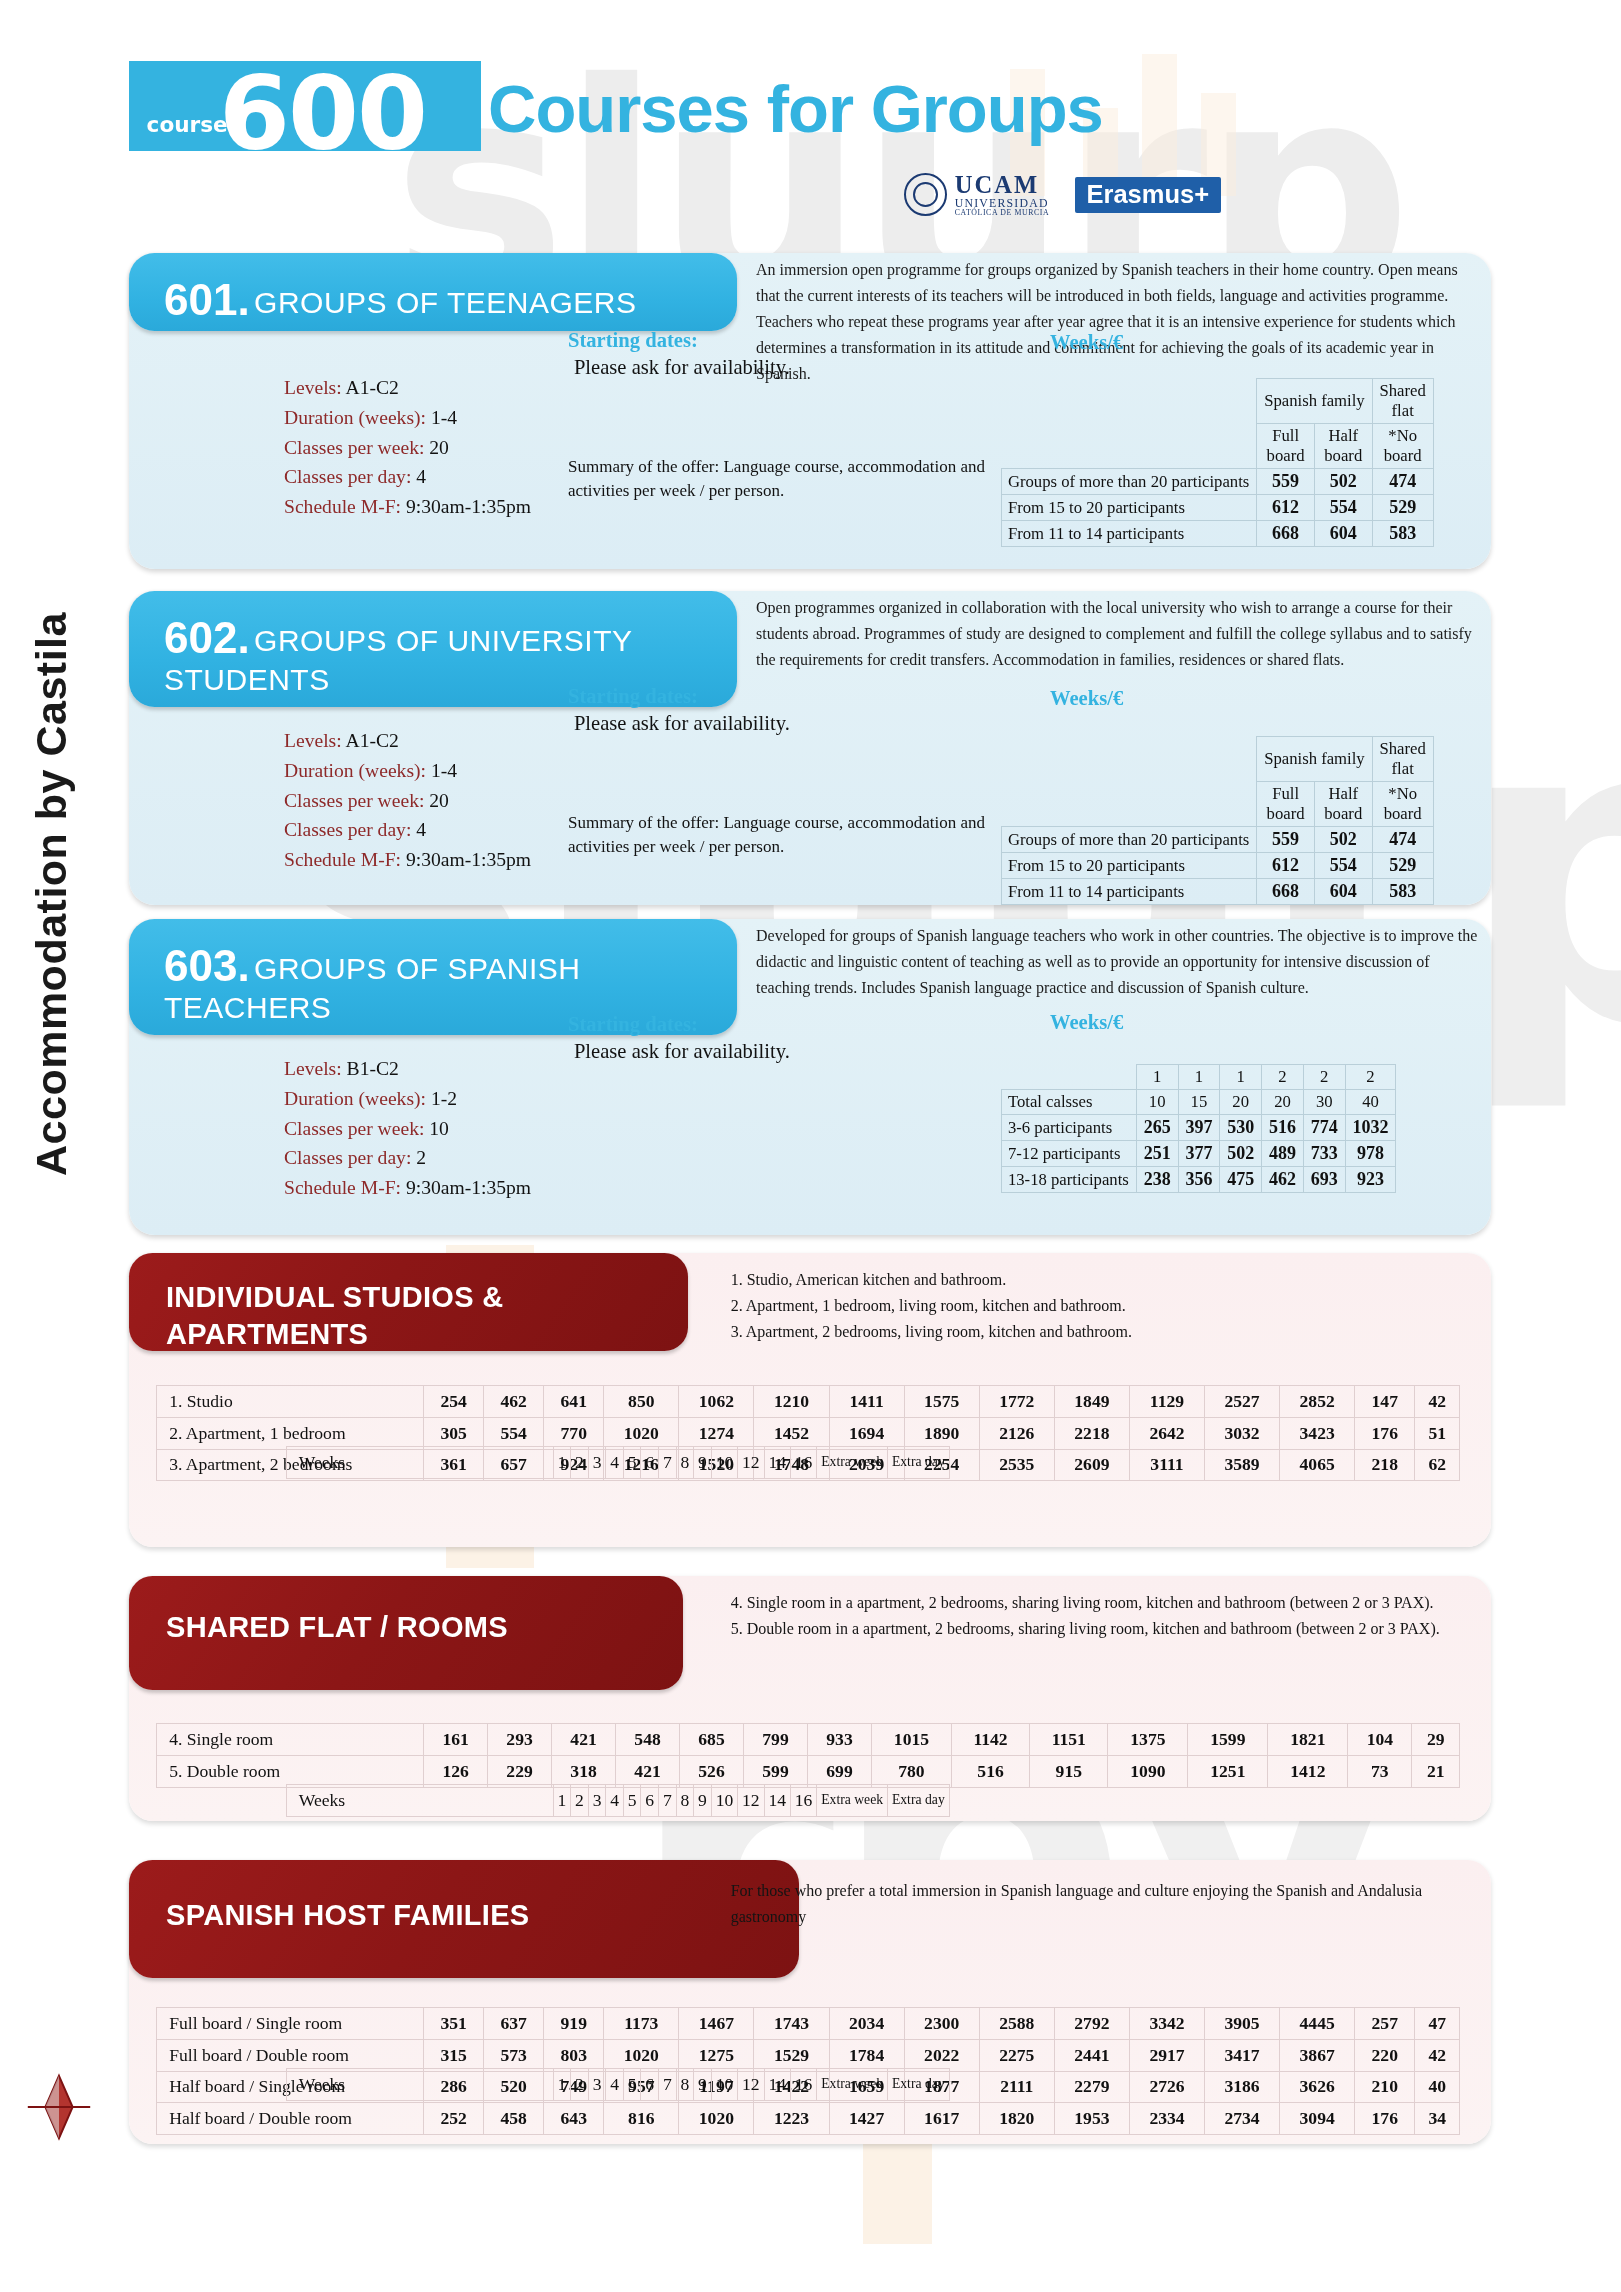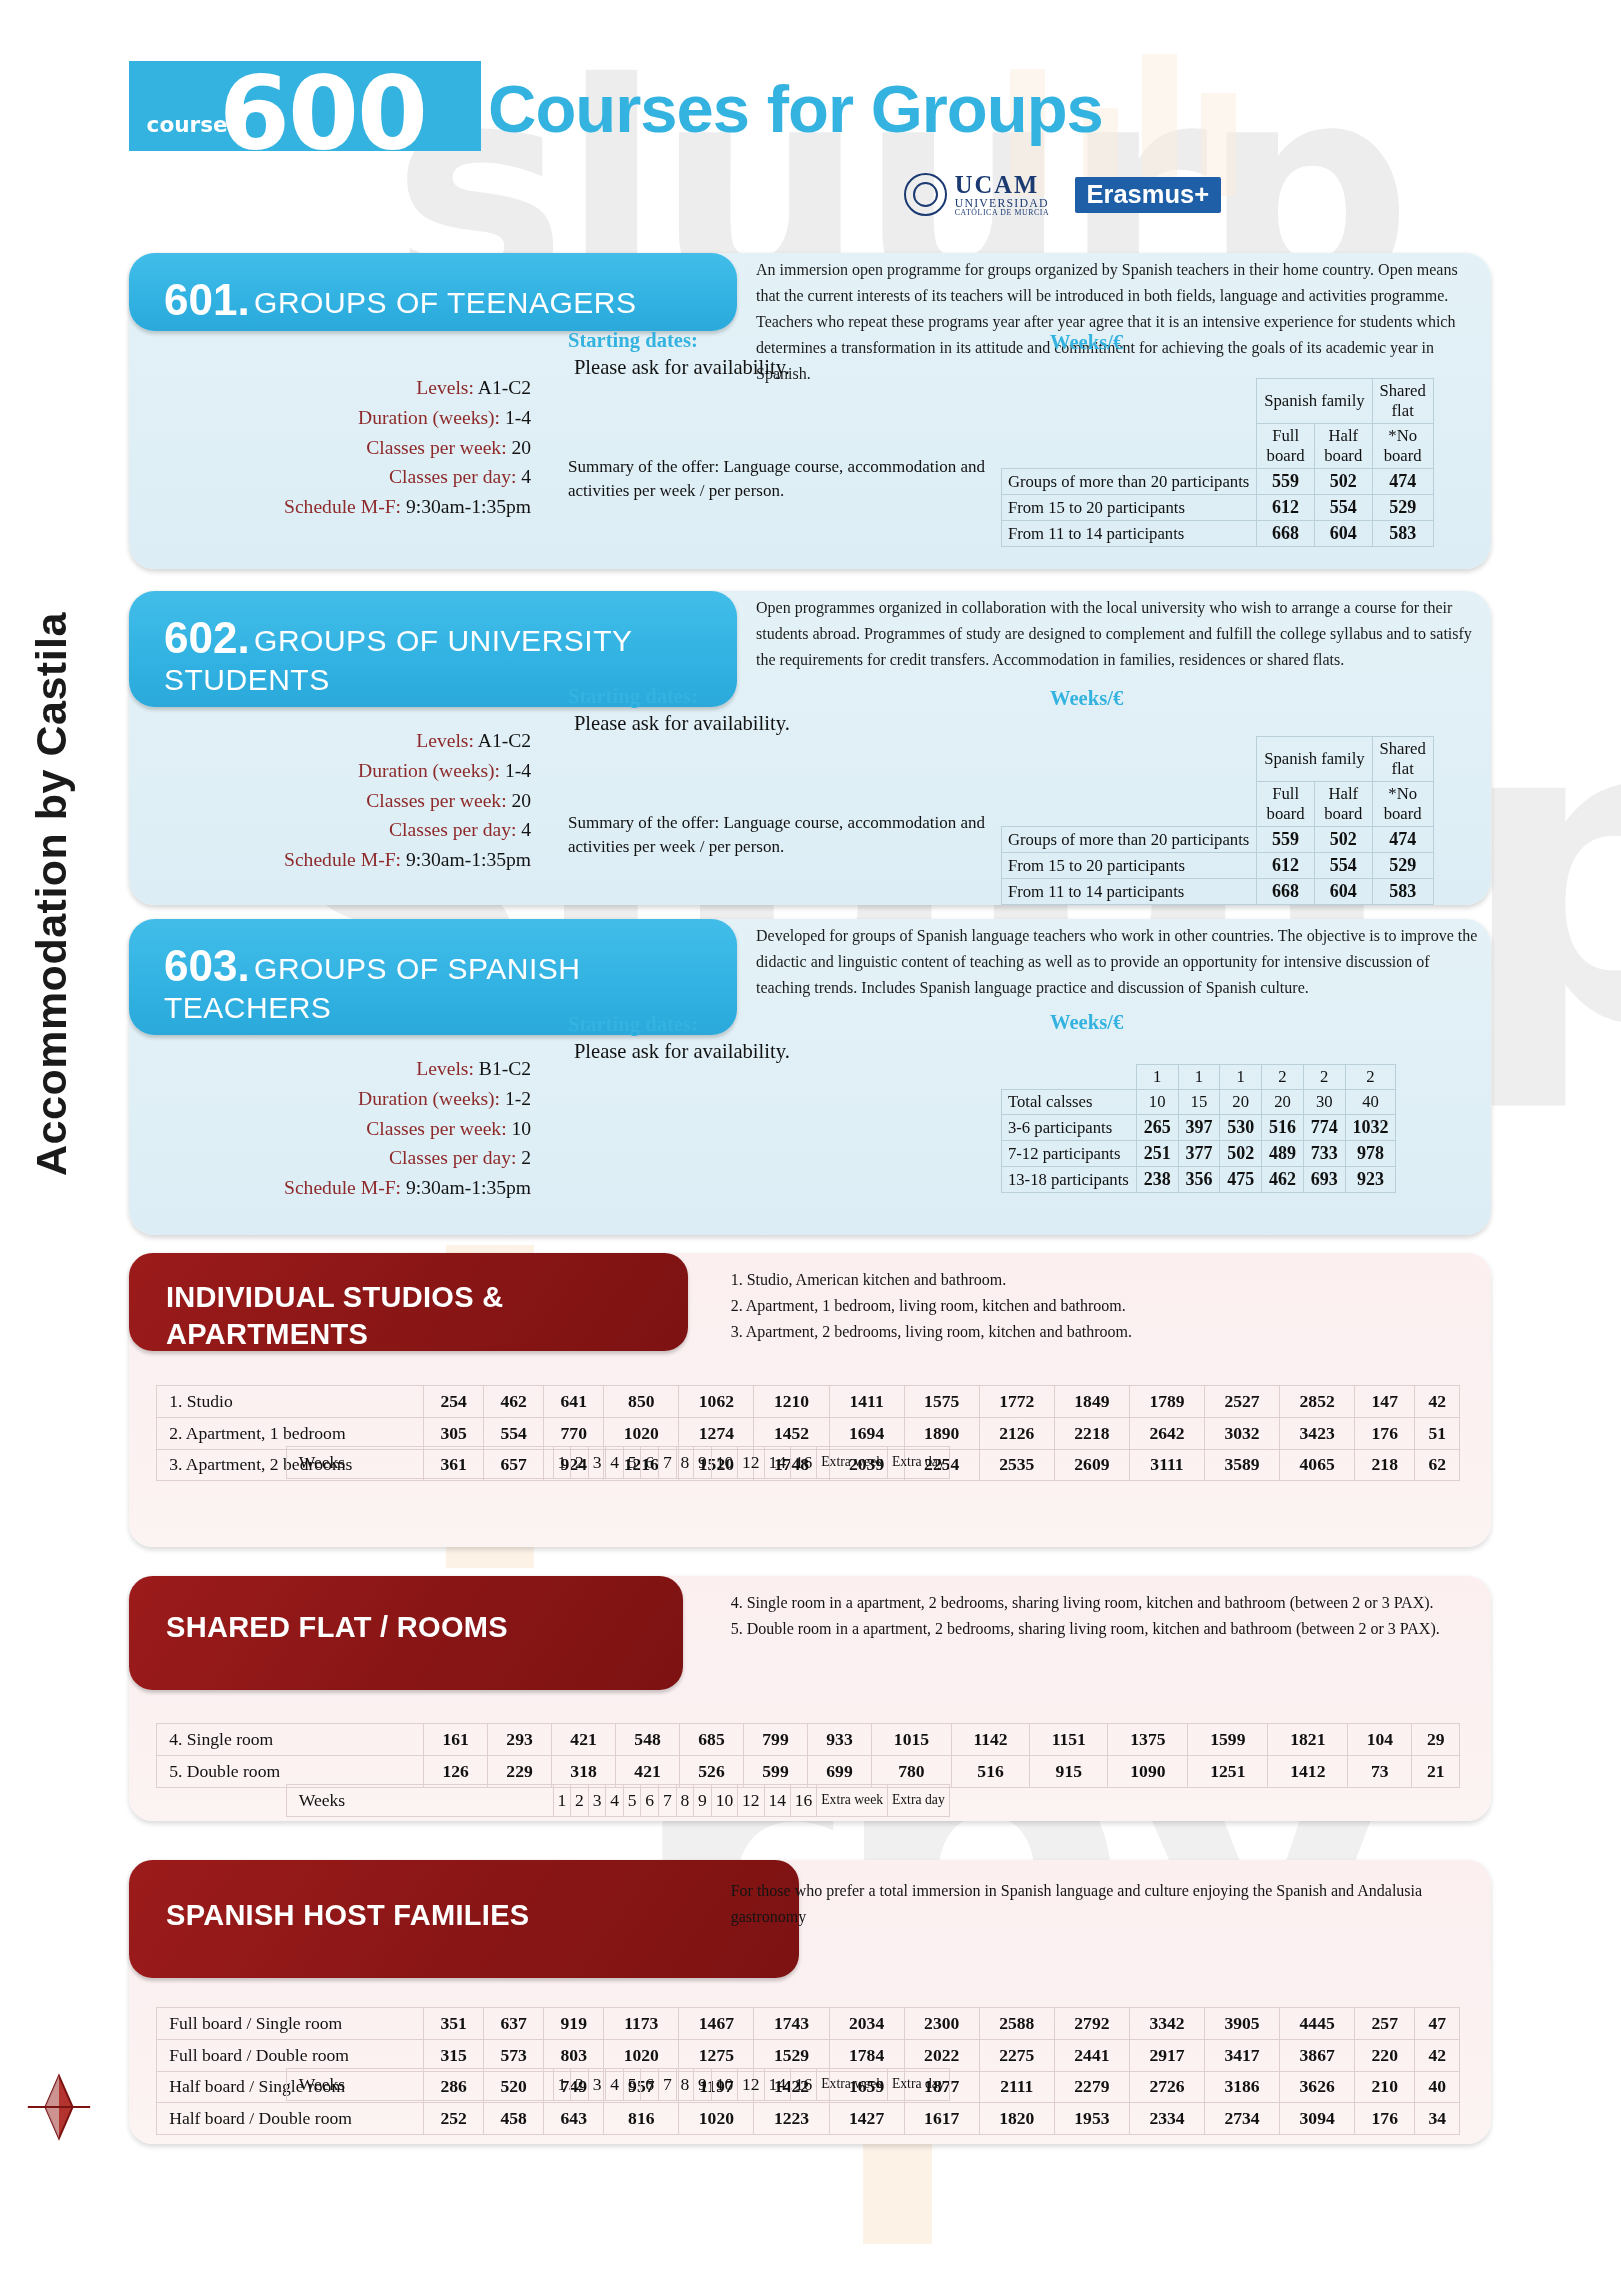--- a/index.html
+++ b/index.html
@@ -65,21 +65,21 @@
   .c-hdr{position:absolute;left:0;top:0;width:608px;
          background:linear-gradient(180deg,#42bde9 0%,#31b2e2 60%,#2aa9da 100%);
          border-radius:25.5px;color:#fff;box-sizing:border-box;
          padding:21.6px 25.5px 23.5px 35px;box-shadow:0 2.9px 3.9px rgba(0,0,0,.18);}
   .c-hdr .cnum{font-size:44px;font-weight:bold;vertical-align:-2px;
          font-family:"Liberation Sans",sans-serif;}
   .c-hdr .ctitle{font-size:30px;letter-spacing:0.5px;font-family:"Liberation Sans",sans-serif;}
   .c-desc{position:absolute;font-size:16px;line-height:1.62;color:#1c1c1c;
           font-family:"Liberation Serif",serif;}
   .c-left{position:absolute;left:155px;font-size:19.6px;line-height:1.52;
-          color:#8e2a2a;font-family:"Liberation Serif",serif;text-align:right;}
+          color:#8e2a2a;font-family:"Liberation Serif",serif;}
   .c-left .val{color:#121212;}
   .c-mid{position:absolute;left:439px;font-family:"Liberation Serif",serif;}
   .c-mid .sd{color:#34b3e0;font-size:20.6px;font-weight:bold;margin-bottom:3.9px;}
   .c-mid .ask{font-size:20.6px;color:#121212;padding-left:5.9px;}
   .c-mid .summ{font-size:17px;color:#121212;line-height:1.42;}
   .weeks-lbl{position:absolute;color:#34b3e0;font-size:20.6px;font-weight:bold;
              font-family:"Liberation Serif",serif;}
 
   table.pt{border-collapse:collapse;font-family:"Liberation Serif",serif;}
   table.pt td,table.pt th{border:1px solid #b9cfd9;padding:2px 6.9px;font-weight:normal;
@@ -361,21 +361,21 @@
               <td class="num">254</td>
               <td class="num">462</td>
               <td class="num">641</td>
               <td class="num">850</td>
               <td class="num">1062</td>
               <td class="num">1210</td>
               <td class="num">1411</td>
               <td class="num">1575</td>
               <td class="num">1772</td>
               <td class="num">1849</td>
-              <td class="num">1789</td>
+              <td class="num">1129</td>
               <td class="num">2527</td>
               <td class="num">2852</td>
               <td class="num">147</td>
               <td class="num">42</td>
             </tr>
             <tr>
               <td class="rh">2. Apartment, 1 bedroom</td>
               <td class="num">305</td>
               <td class="num">554</td>
               <td class="num">770</td>

